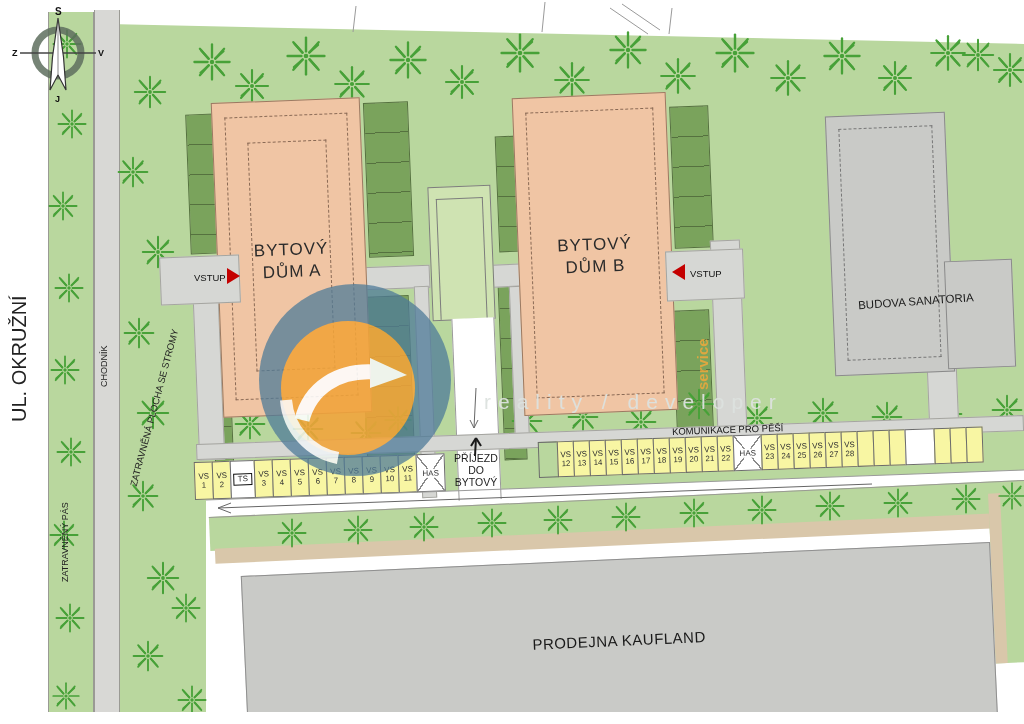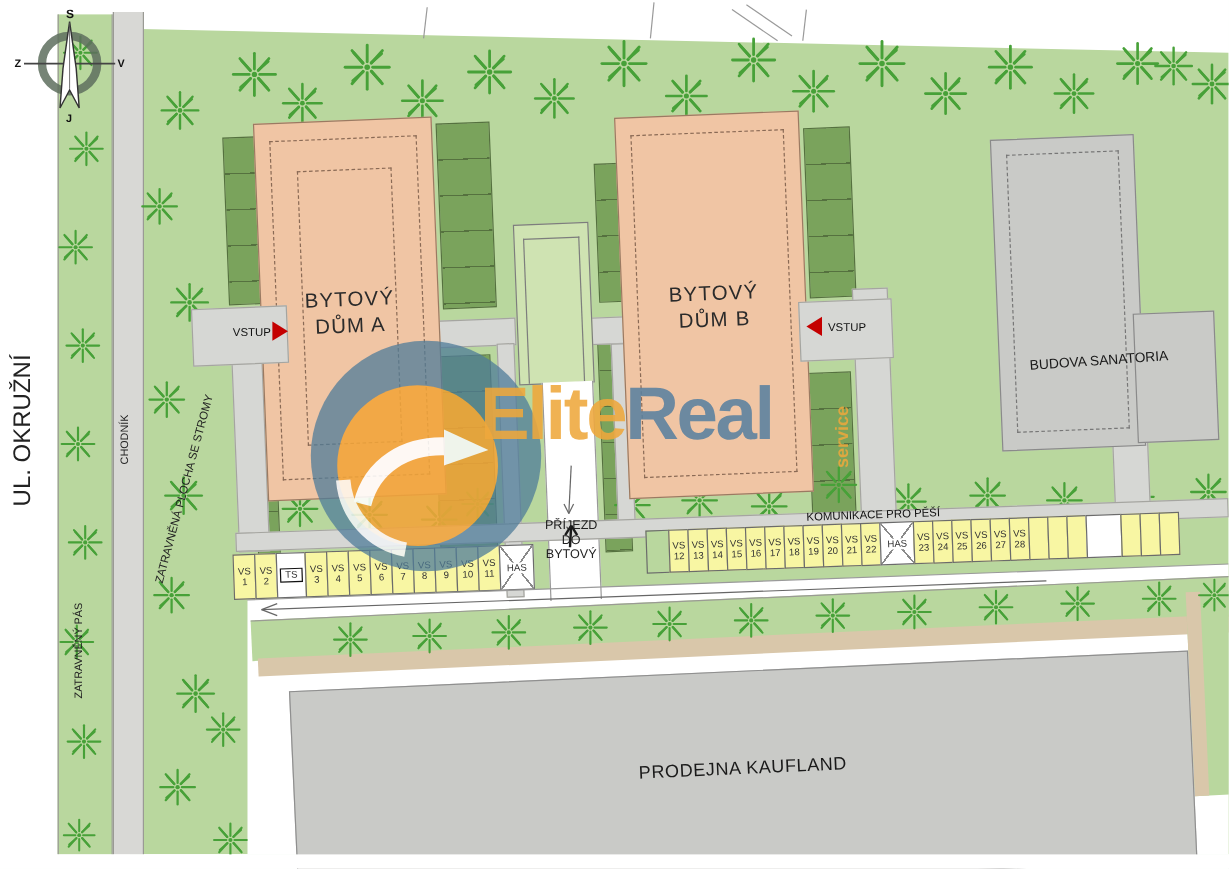--- a/index.html
+++ b/index.html
@@ -74,21 +74,21 @@
 
   <div class="abs graypath" style="left:362px;top:266px;width:68px;height:23px;transform:rotate(-2.3deg);z-index:9;"></div>
   <div class="abs graypath" style="left:492px;top:264px;width:34px;height:23px;transform:rotate(-2.3deg);z-index:9;"></div>
   <div class="abs graypath" style="left:418px;top:286px;width:15px;height:212px;transform:rotate(-2.3deg);z-index:9;"></div>
   <div class="abs graypath" style="left:512px;top:286px;width:15px;height:160px;transform:rotate(-2.3deg);z-index:9;"></div>
   <div class="abs" style="left:430px;top:186px;width:63px;height:134px;background:#cfe3b2;border:1px solid #7d7d7d;box-sizing:border-box;transform:rotate(-2.3deg);z-index:9;">
     <div style="position:absolute;left:7px;right:7px;top:11px;bottom:0;border-left:1px solid #7d7d7d;border-right:1px solid #7d7d7d;border-top:1px solid #7d7d7d;"></div>
   </div>
 
   <div class="abs" style="left:455px;top:318px;width:43px;height:182px;background:#fff;border-left:1px solid #999;border-right:1px solid #999;box-sizing:border-box;transform:rotate(-2.3deg);z-index:9;"></div>
-  <div class="abs" style="left:430px;top:432px;width:92px;text-align:center;font-size:10.5px;line-height:12px;z-index:16;color:#222;">
+  <div class="abs" style="left:430px;top:452px;width:92px;text-align:center;font-size:10.5px;line-height:12px;z-index:16;color:#222;">
     <div>PŘÍJEZD</div>
     <div>DO</div>
     <div>BYTOVÝ</div>
   </div>
 
   <div class="abs bldg" style="left:217px;top:100px;width:149px;height:315px;">
     <div class="dashed-in" style="left:12px;top:14px;right:12px;bottom:16px;"></div>
     <div class="dashed-in" style="left:34px;top:40px;right:34px;bottom:44px;"></div>
     <div class="bldg-label" style="top:138px;">
       <div>BYTOVÝ</div>
@@ -320,24 +320,22 @@
 
   <svg class="wm" style="left:252px;top:282px;" width="205" height="200" viewBox="0 0 205 200">
     <g opacity="0.88">
       <circle cx="103" cy="98" r="96" fill="#4f7b99" opacity="0.85"></circle>
       <circle cx="96" cy="106" r="67" fill="#f2a43a"></circle>
       <path d="M 50,138 C 58,106 86,88 122,90" stroke="#fff" stroke-width="15" fill="none"></path>
       <polygon points="118,76 155,93 118,106" fill="#fff"></polygon>
       <path d="M 34,118 A 64,64 0 0 0 86,176" stroke="#fff" stroke-width="12" fill="none" opacity="0.9"></path>
     </g>
   </svg>
-  <div class="wm" style="left:400px;top:310px;font-size:62px;font-weight:bold;letter-spacing:-2px;white-space:nowrap;opacity:0.88;">
-    <span style="color:#efa83c;">Elite</span><span style="color:#5a81a0;">Real</span>
-  </div>
   <div class="wm vlabel" style="left:694px;top:318px;height:72px;font-size:15px;font-weight:bold;color:#efa83c;opacity:0.85;">service</div>
+  <div class="wm" style="left:484px;top:390px;font-size:21px;letter-spacing:7px;color:#dde2df;opacity:0.95;white-space:nowrap;">reality / developer</div>
 
   <div class="abs" style="left:0;top:712px;width:1024px;height:12px;background:#fff;z-index:40;"></div>
 <svg class="tree" width="44" height="44" style="left: 190px; top: 40px;">
       <use href="#tree-shape" width="44" height="44"></use>
     </svg>
     <svg class="tree" width="40" height="40" style="left: 232px; top: 66px;">
       <use href="#tree-shape" width="40" height="40"></use>
     </svg>
     <svg class="tree" width="46" height="46" style="left: 283px; top: 33px;">
       <use href="#tree-shape" width="46" height="46"></use>

